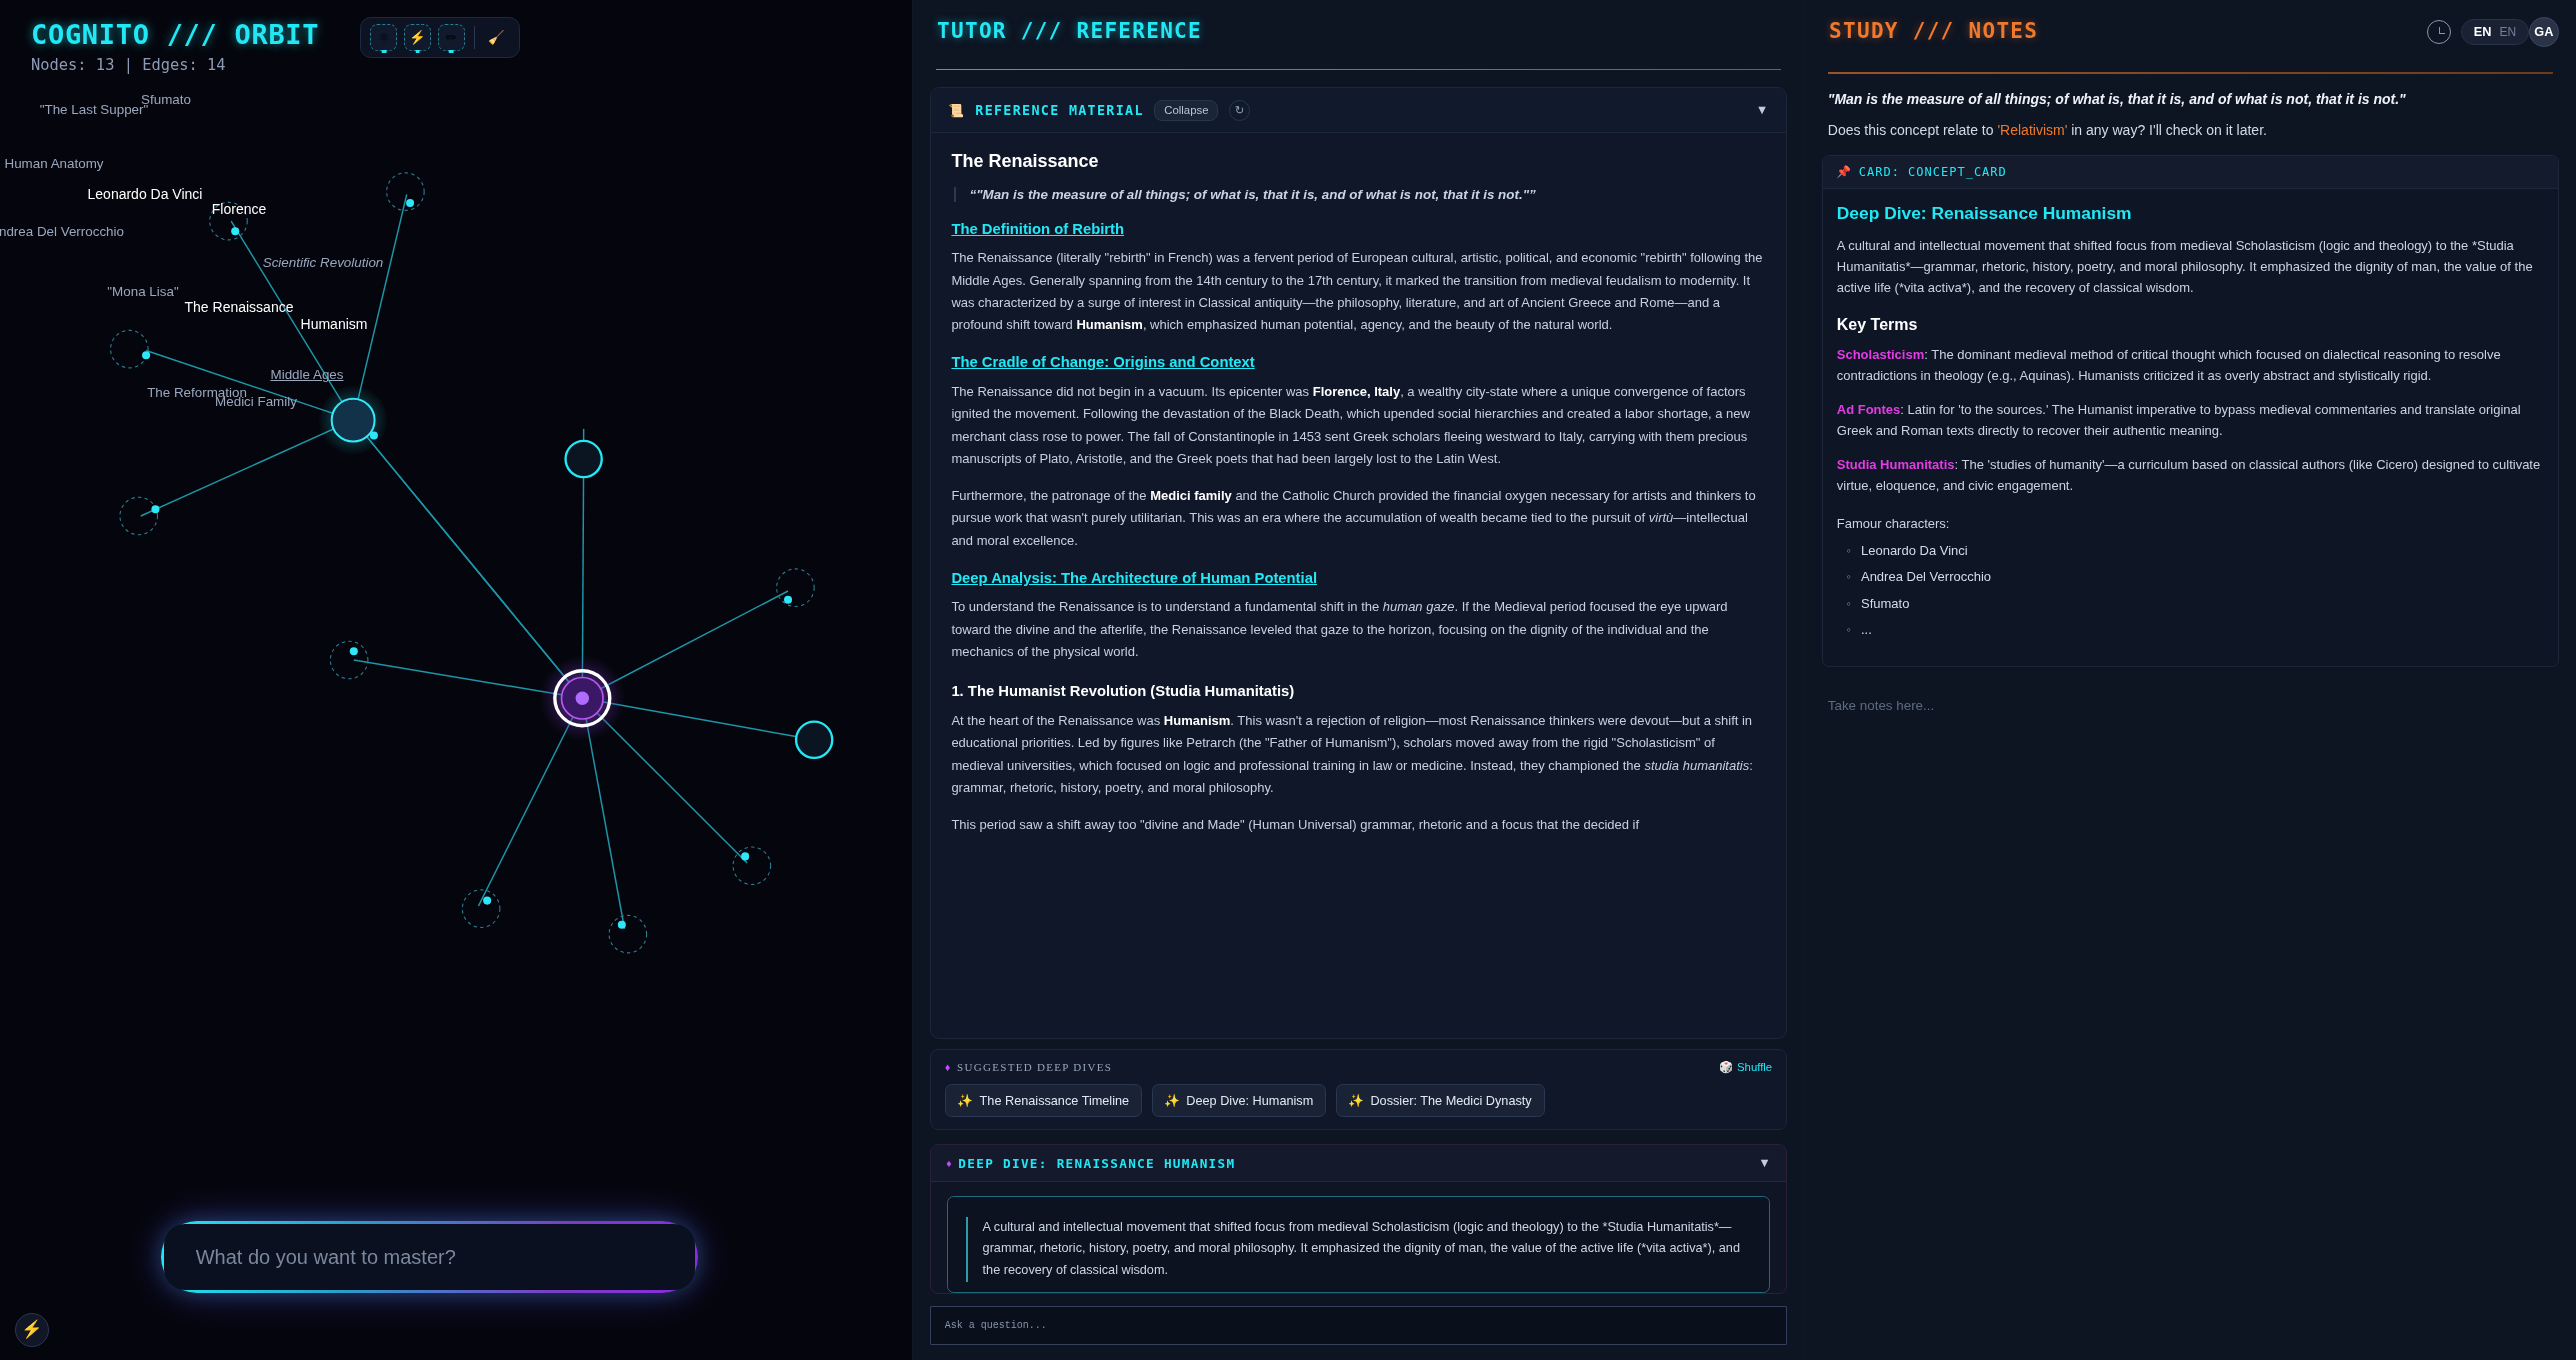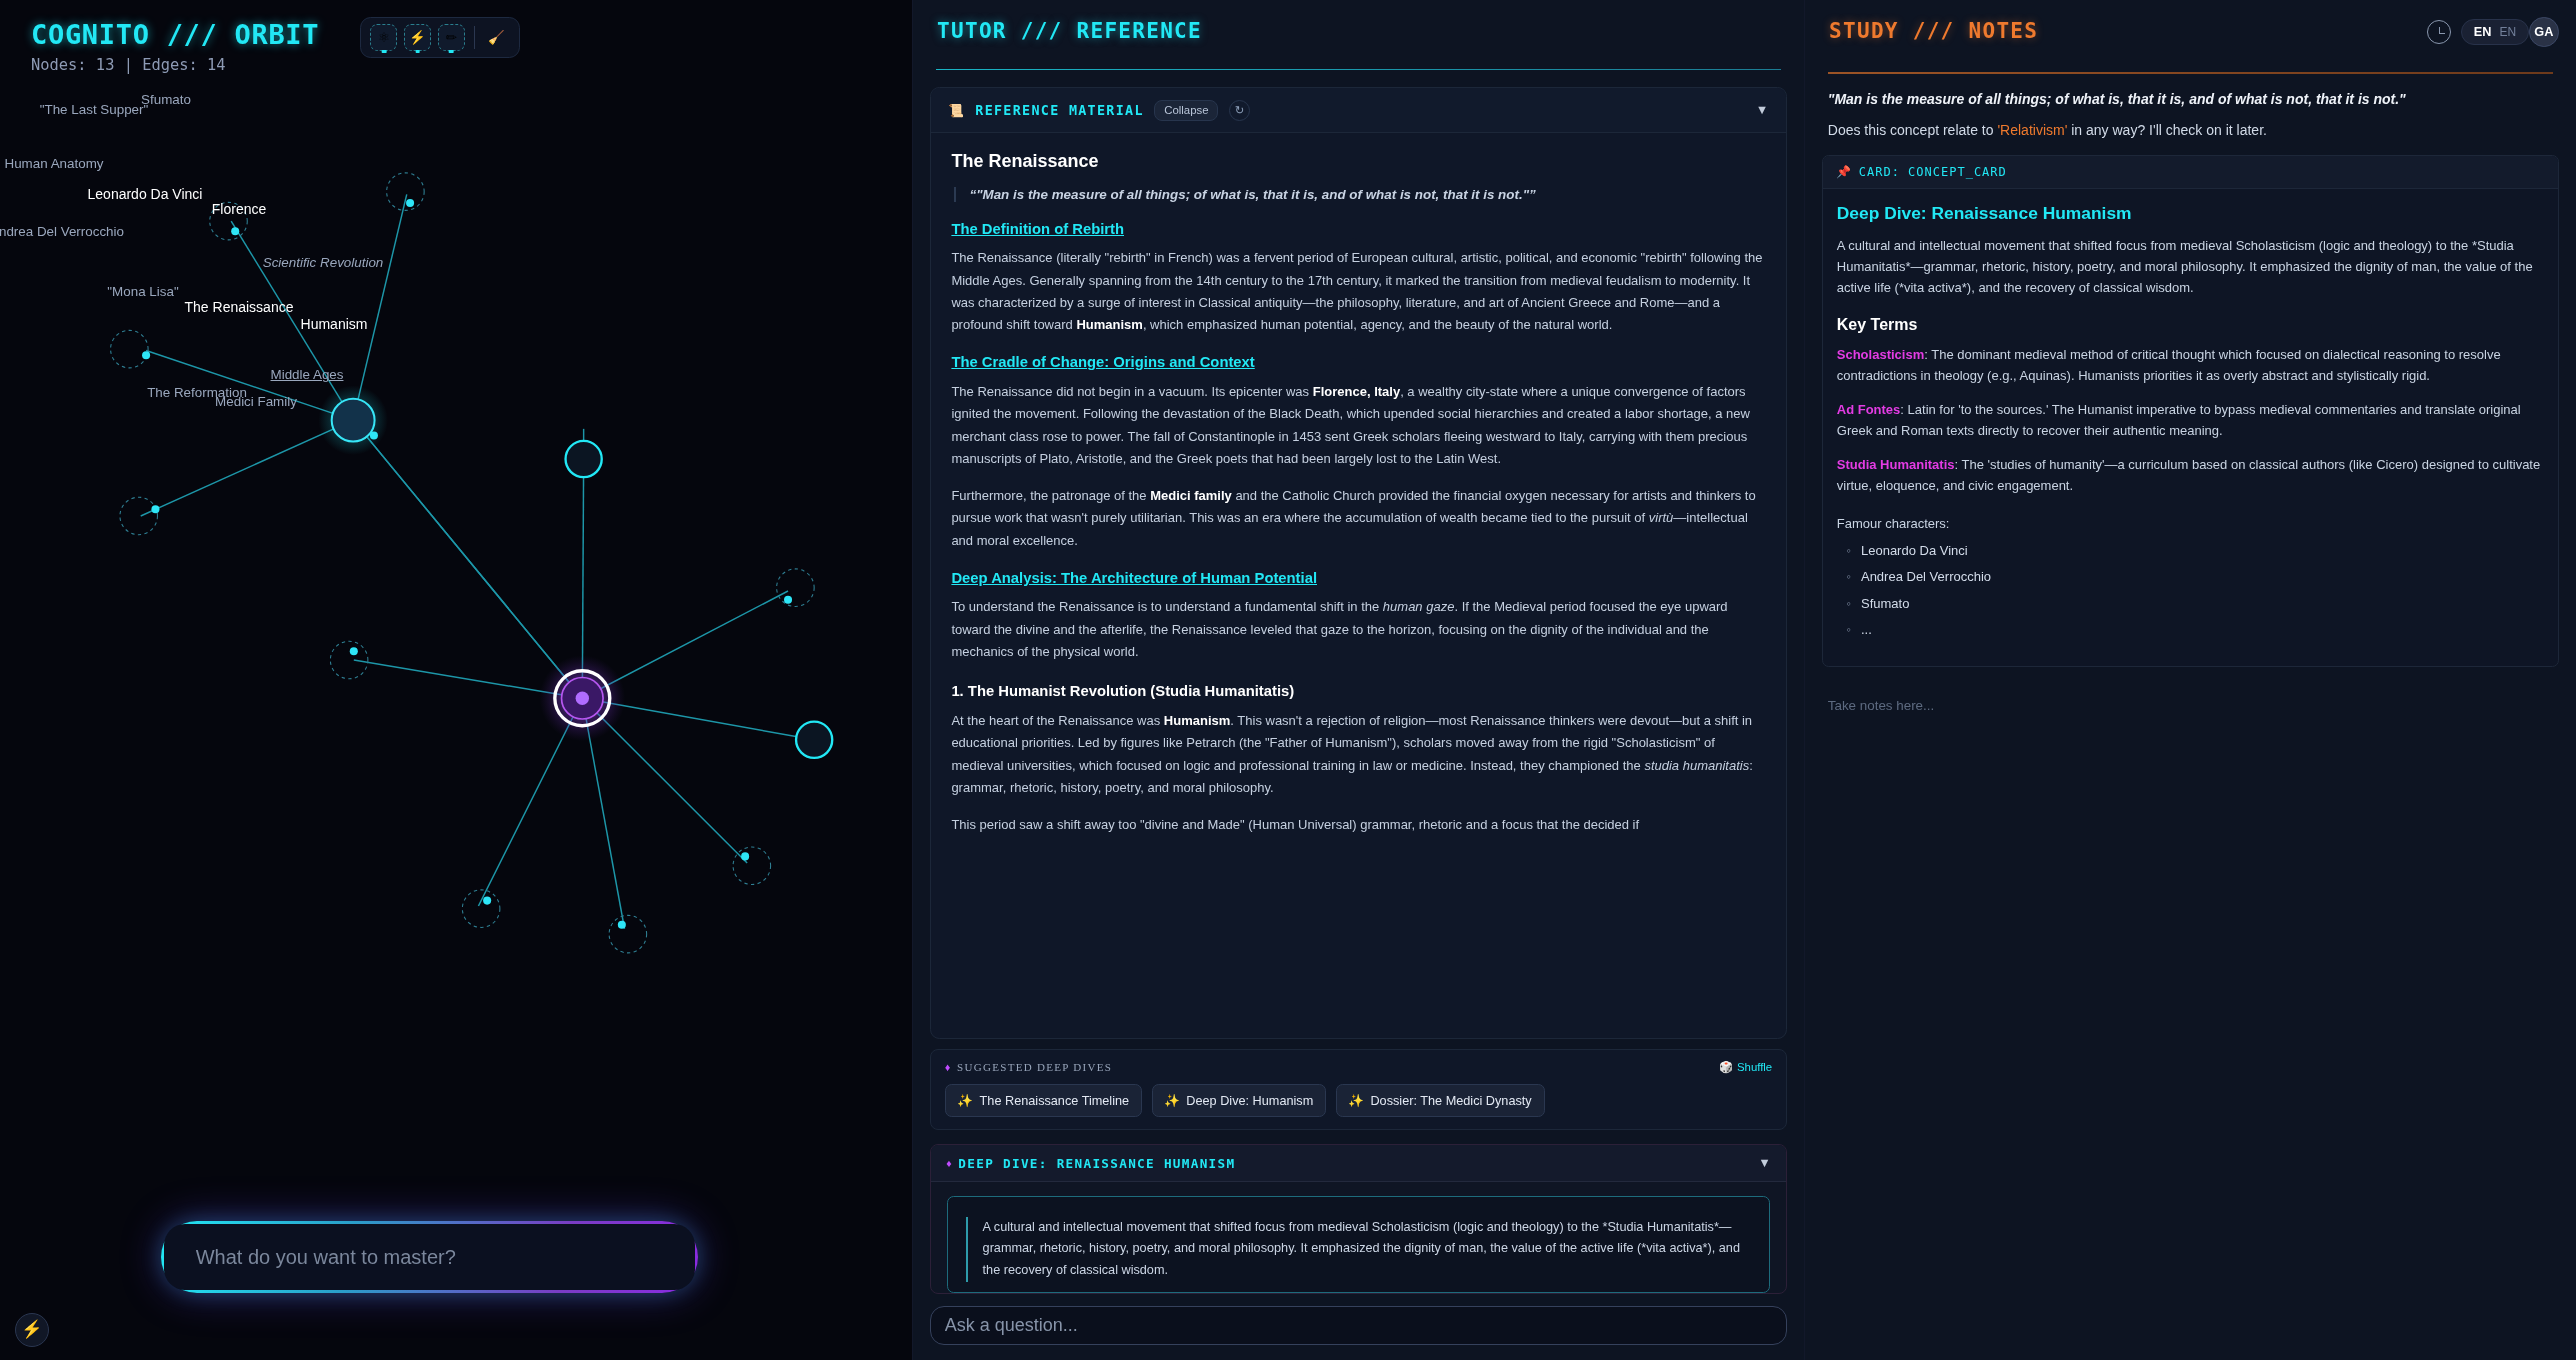--- a/index.html
+++ b/index.html
@@ -246,23 +246,23 @@
   .dd-inner p {
     border-left: 2px solid #2e9bab;
     padding-left: 14.8px;
     font-size: 12.7px; line-height: 1.72; color: #ccd6e5;
   }
 
   .ask-row { padding: 12px 0 14.8px 0; flex: 0 0 auto; }
   .ask-input {
     width: 100%; height: 39px;
     background: #0a0f1c; border: 0.7px solid #35415c;
-    border-radius: 14px; padding: 0 13.4px;
-    font-family: Liberation Sans, sans-serif;
-    font-size: 18px; color: #d5dde9; outline: none;
+    border-radius: 1px; padding: 0 13.4px;
+    font-family: Liberation Mono, monospace;
+    font-size: 10px; color: #d5dde9; outline: none;
   }
   .ask-input::placeholder { color: #8794a9; }
 
   
   .notes-panel {
     position: relative;
     width: 771px; height: 1360px;
     flex: 1 1 auto;
     background: #0d1422;
     padding: 0 17.4px;
@@ -571,21 +571,21 @@
 
     <div class="concept-card">
       <div class="cc-head">
         <span class="cc-pin">📌</span><span>CARD: CONCEPT_CARD</span>
       </div>
       <div class="cc-body">
         <div class="cc-title">Deep Dive: Renaissance Humanism</div>
         <p>A cultural and intellectual movement that shifted focus from medieval Scholasticism (logic and theology) to the *Studia Humanitatis*—grammar, rhetoric, history, poetry, and moral philosophy. It emphasized the dignity of man, the value of the active life (*vita activa*), and the recovery of classical wisdom.</p>
 
         <h4>Key Terms</h4>
-        <p><span class="term">Scholasticism</span><span>: The dominant medieval method of critical thought which focused on dialectical reasoning to resolve contradictions in theology (e.g., Aquinas). Humanists priorities it as overly abstract and stylistically rigid.</span></p>
+        <p><span class="term">Scholasticism</span><span>: The dominant medieval method of critical thought which focused on dialectical reasoning to resolve contradictions in theology (e.g., Aquinas). Humanists criticized it as overly abstract and stylistically rigid.</span></p>
         <p><span class="term">Ad Fontes</span><span>: Latin for 'to the sources.' The Humanist imperative to bypass medieval commentaries and translate original Greek and Roman texts directly to recover their authentic meaning.</span></p>
         <p><span class="term">Studia Humanitatis</span><span>: The 'studies of humanity'—a curriculum based on classical authors (like Cicero) designed to cultivate virtue, eloquence, and civic engagement.</span></p>
 
         <div class="famous-label">Famour characters:</div>
         <ul class="famous-list">
           <li>Leonardo Da Vinci</li>
           <li>Andrea Del Verrocchio</li>
           <li>Sfumato</li>
           <li>...</li>
         </ul>

